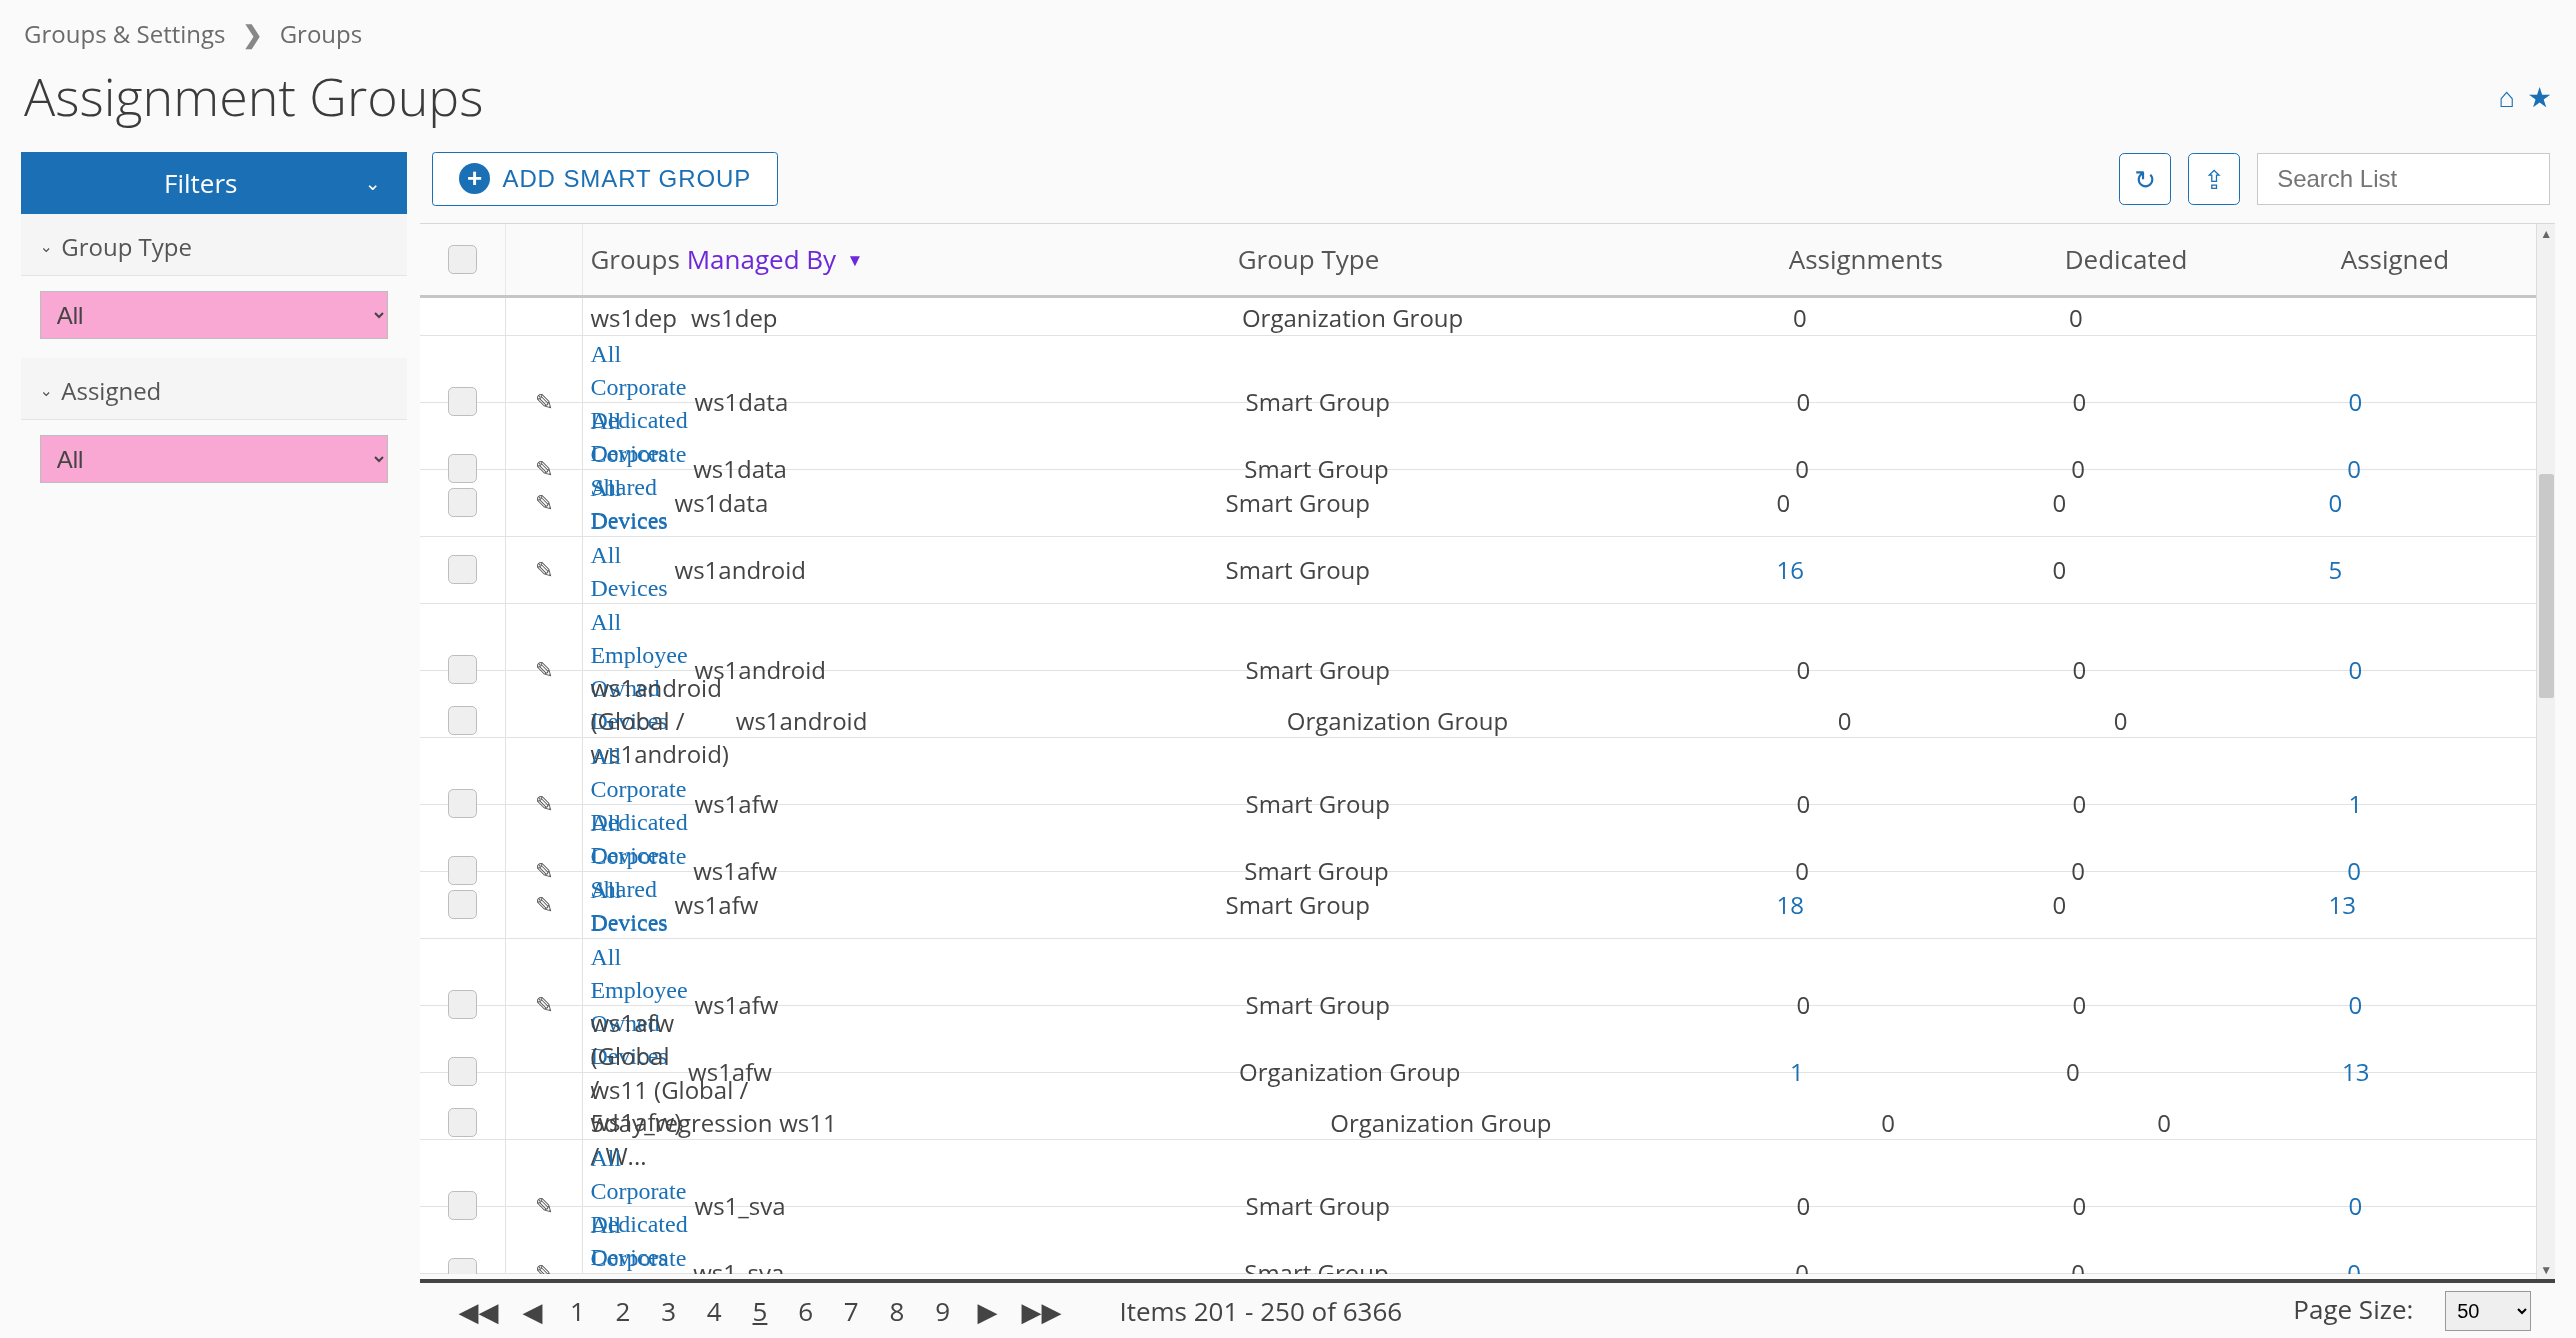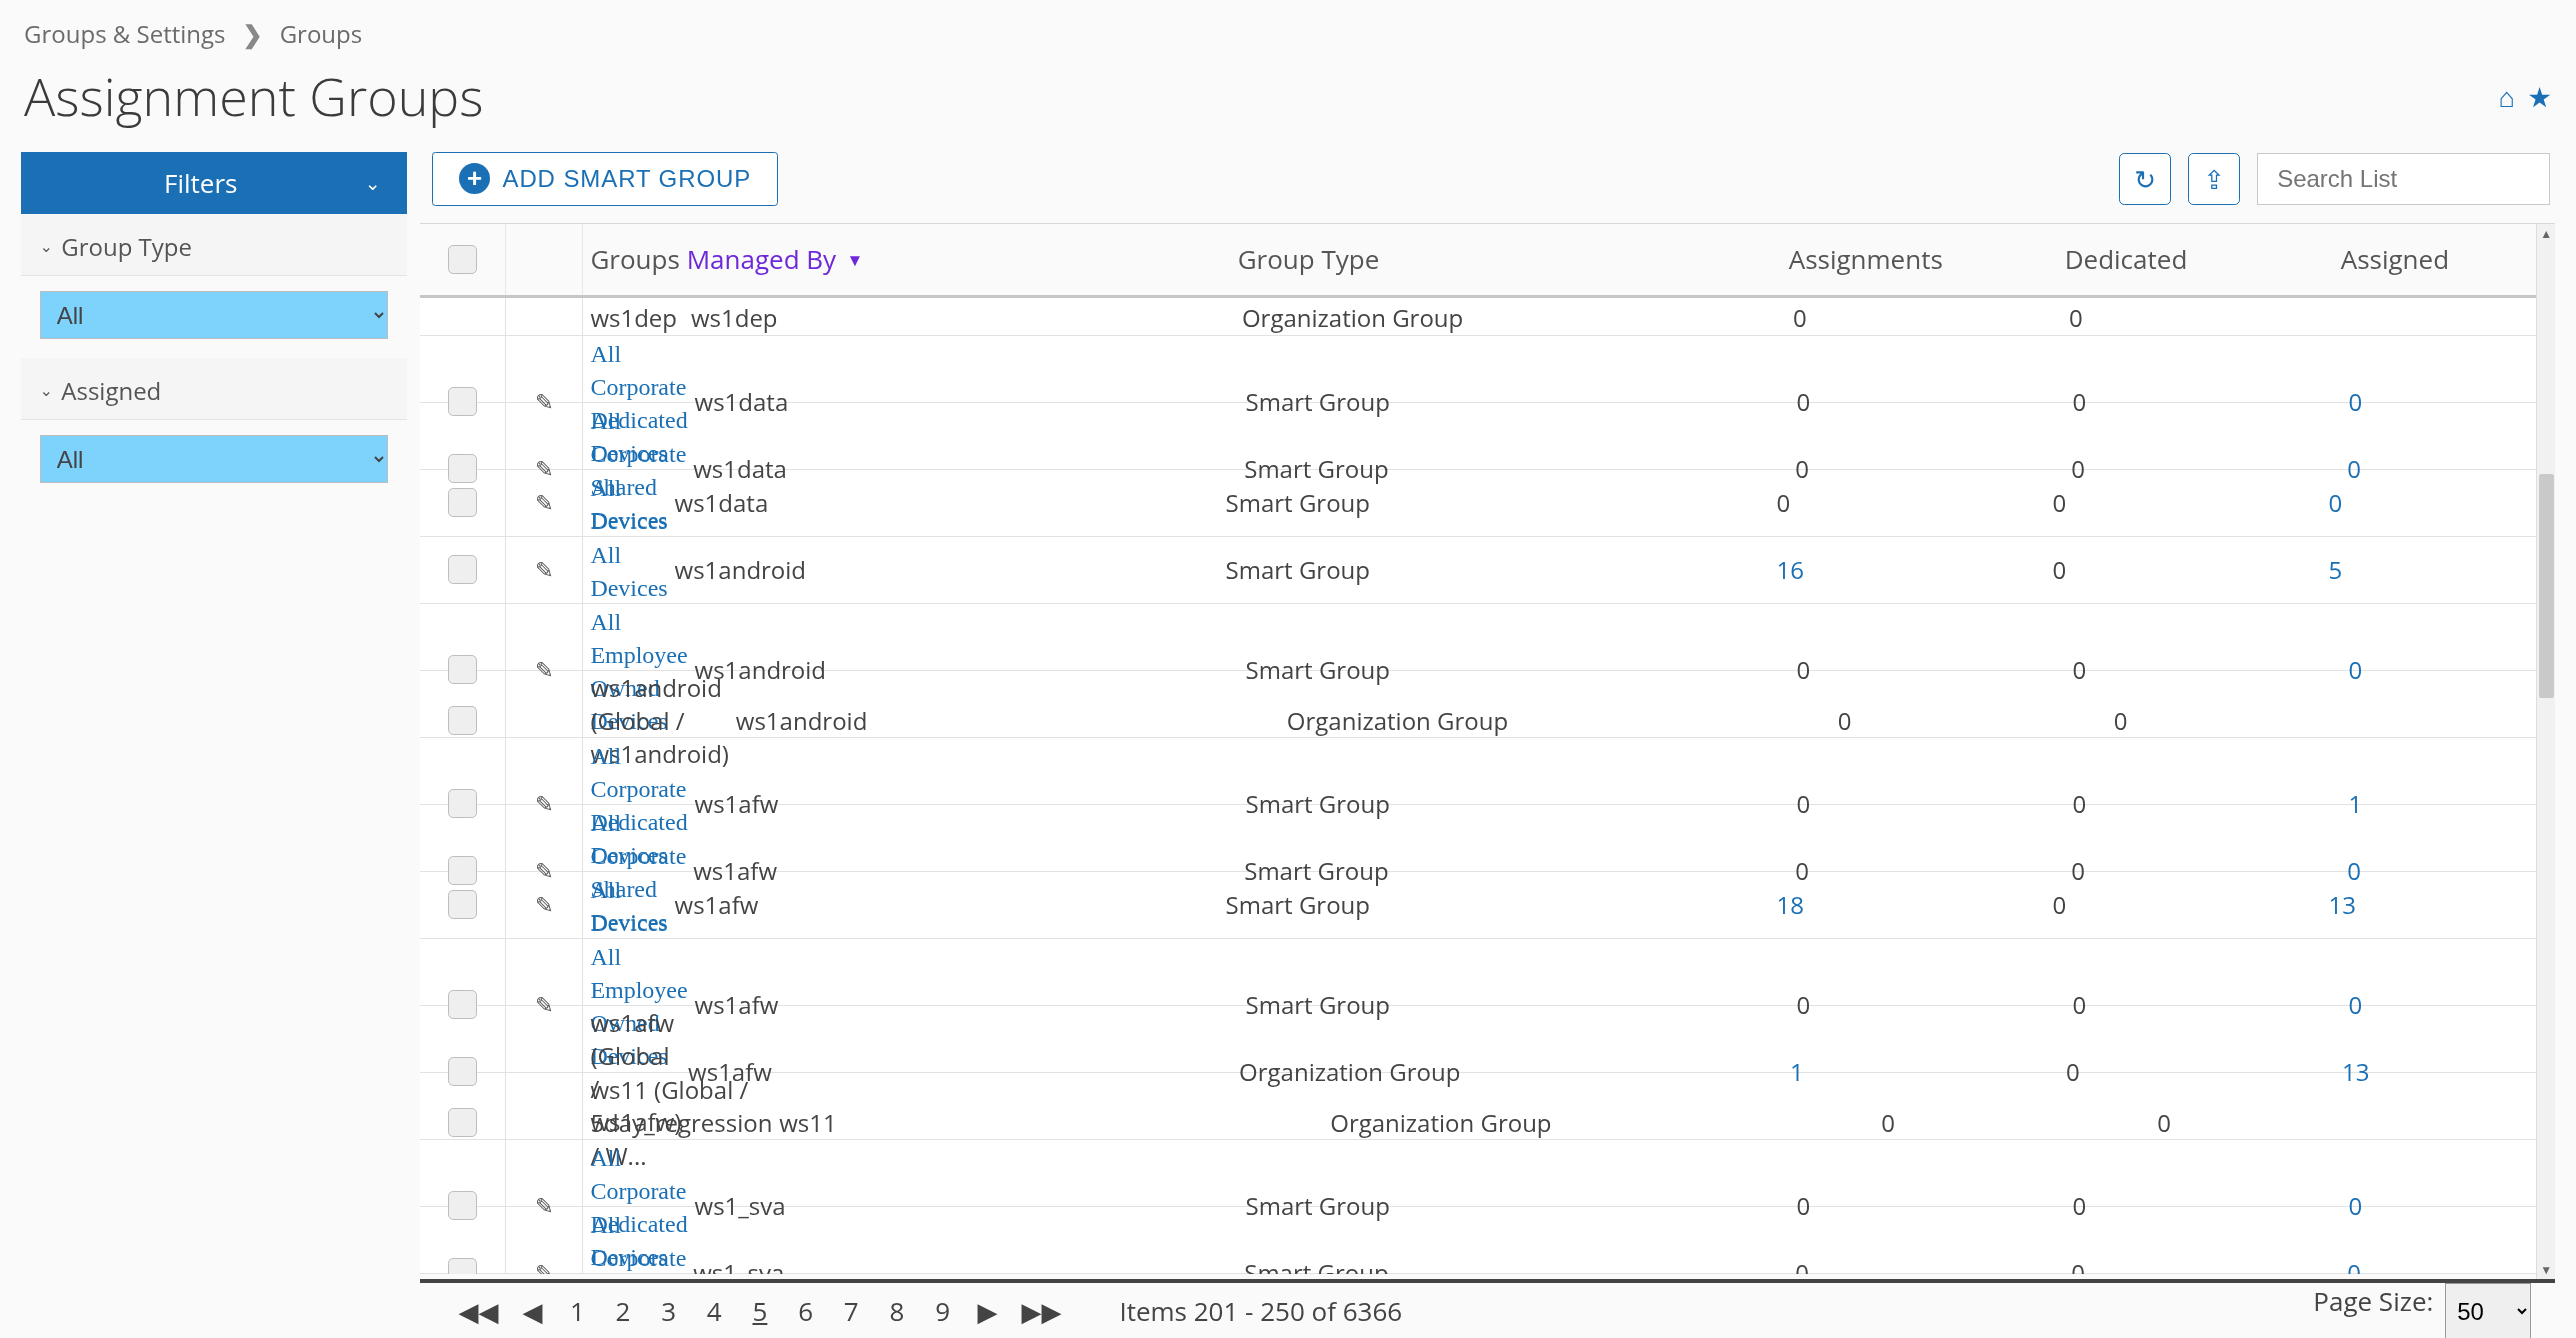--- a/index.html
+++ b/index.html
@@ -61,21 +61,21 @@
   font-size: 24px;
 }
 .filter-section .hdr { display:flex; align-items:center; gap:8.6px;}
 .filter-section .hdr .caret { font-size: 15.5px;}
 .filter-select {
   display: block;
   margin: 15.5px 19px 19px 19px;
   width: calc(100% - 38px);
   height: 48px;
   border: 0.9px solid #bdbdbd;
-  background: #7dd3fc;
+  background: #f9a8d4;
   font-size: 24px;
   padding: 0 12px;
   color: #444;
 }
 .main { flex: 1; display: flex; flex-direction: column; min-width: 0; }
 .toolbar {
   display: flex;
   align-items: center;
   justify-content: space-between;
   padding: 0 5.2px 17px 12px;
@@ -183,22 +183,23 @@
   font-size: 26px;
   color: #444;
 }
 .pager { display:flex; align-items:center; gap: 24px;}
 .pager .pgbtn { color:#444; }
 .pager .pgnum { padding: 0 3.4px; }
 .pager .current { text-decoration: underline; }
 .item-range { margin-left: 34px; }
 .page-size { margin-left:auto; display:flex; align-items:flex-start; gap:12px;}
 .page-size select {
-  height: 56px; width: 86px; font-size: 24px; padding: 0 6.9px;
+  height: 40px; width: 86px; font-size: 20px; padding: 0 6.9px;
   border: 0.9px solid #999;
+  margin-left: 20px;
 }
 .header-cb { display:flex; align-items:center; justify-content:center; height:100%; border-right:0.9px solid #e8e8e8;}
 .header-ed { border-right:0.9px solid #e8e8e8; height:100%;}
 </style>
 </head>
 <body>
 
 <div class="page">
 
   <div class="breadcrumb">

